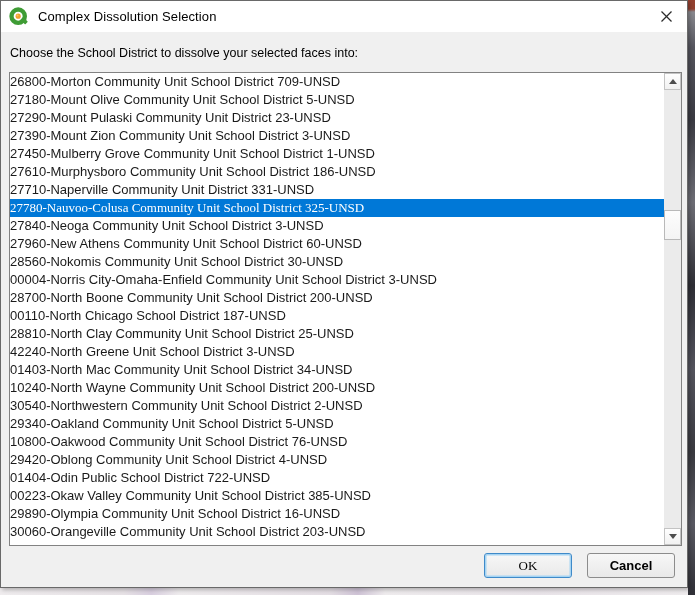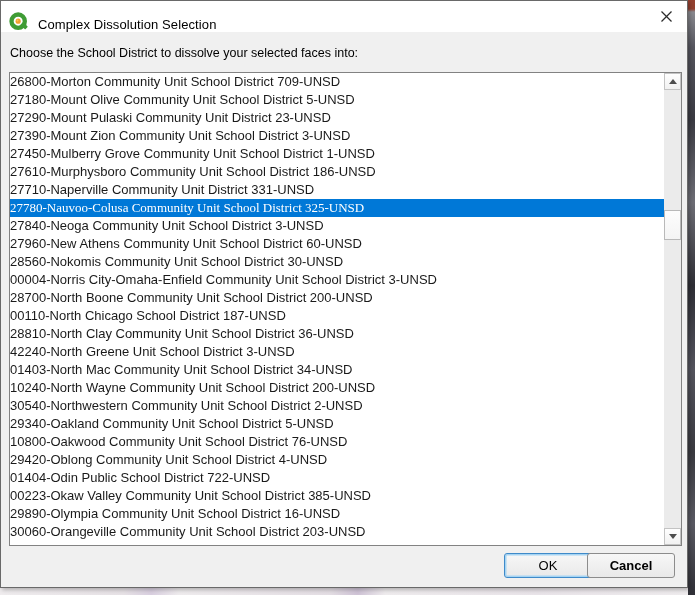--- a/index.html
+++ b/index.html
@@ -27,21 +27,21 @@
     width: 688px; height: 588px;
     background: #f0f0f0;
     border: 1px solid #696969;
     box-shadow: 2px 2px 4px rgba(0,0,0,.25);
   }
 
   
   .titlebar {
     position: absolute; left: 0; top: 0; right: 0; height: 31px;
     background: #ffffff;
-    display: flex; align-items: flex-end;
+    display: flex; align-items: center;
   }
   .app-icon { width: 20px; height: 20px; margin: 0 9px 0 8px; flex: 0 0 auto; }
   .title {
     font-size: 13px; color: #000; letter-spacing: .1px;
     white-space: nowrap;
   }
   .close-btn {
     margin-left: auto; width: 42px; height: 31px;
     display: flex; align-items: center; justify-content: center;
     cursor: default;
@@ -106,23 +106,24 @@
     position: absolute; top: 552px;
     width: 88px; height: 25px;
     font-family: "Liberation Sans", sans-serif;
     font-size: 13px; color: #000;
     background: linear-gradient(#f7f7f7, #e9e9e9);
     border: 1px solid #8c8c8c;
     border-radius: 3px;
     cursor: default;
   }
   .dlg-btn.ok {
-    left: 503px;
+    left: 483px;
     border-color: #3f8ac9;
     box-shadow: 0 0 0 1.5px #a5d4f3 inset;
+    font-family: Liberation Serif, serif;
   }
   .dlg-btn.cancel { left: 586px; font-weight: bold; }
 </style>
 </head>
 <body>
 
 <div class="bg-right"></div>
 <div class="bg-bottom"></div>
 
 <div class="dialog">
@@ -156,21 +157,21 @@
         <div class="row">27450-Mulberry Grove Community Unit School District 1-UNSD</div>
         <div class="row">27610-Murphysboro Community Unit School District 186-UNSD</div>
         <div class="row">27710-Naperville Community Unit District 331-UNSD</div>
         <div class="row selected">27780-Nauvoo-Colusa Community Unit School District 325-UNSD</div>
         <div class="row">27840-Neoga Community Unit School District 3-UNSD</div>
         <div class="row">27960-New Athens Community Unit School District 60-UNSD</div>
         <div class="row">28560-Nokomis Community Unit School District 30-UNSD</div>
         <div class="row">00004-Norris City-Omaha-Enfield Community Unit School District 3-UNSD</div>
         <div class="row">28700-North Boone Community Unit School District 200-UNSD</div>
         <div class="row">00110-North Chicago School District 187-UNSD</div>
-        <div class="row">28810-North Clay Community Unit School District 36-UNSD</div>
+        <div class="row">28810-North Clay Community Unit School District 25-UNSD</div>
         <div class="row">42240-North Greene Unit School District 3-UNSD</div>
         <div class="row">01403-North Mac Community Unit School District 34-UNSD</div>
         <div class="row">10240-North Wayne Community Unit School District 200-UNSD</div>
         <div class="row">30540-Northwestern Community Unit School District 2-UNSD</div>
         <div class="row">29340-Oakland Community Unit School District 5-UNSD</div>
         <div class="row">10800-Oakwood Community Unit School District 76-UNSD</div>
         <div class="row">29420-Oblong Community Unit School District 4-UNSD</div>
         <div class="row">01404-Odin Public School District 722-UNSD</div>
         <div class="row">00223-Okaw Valley Community Unit School District 385-UNSD</div>
         <div class="row">29890-Olympia Community Unit School District 16-UNSD</div>

